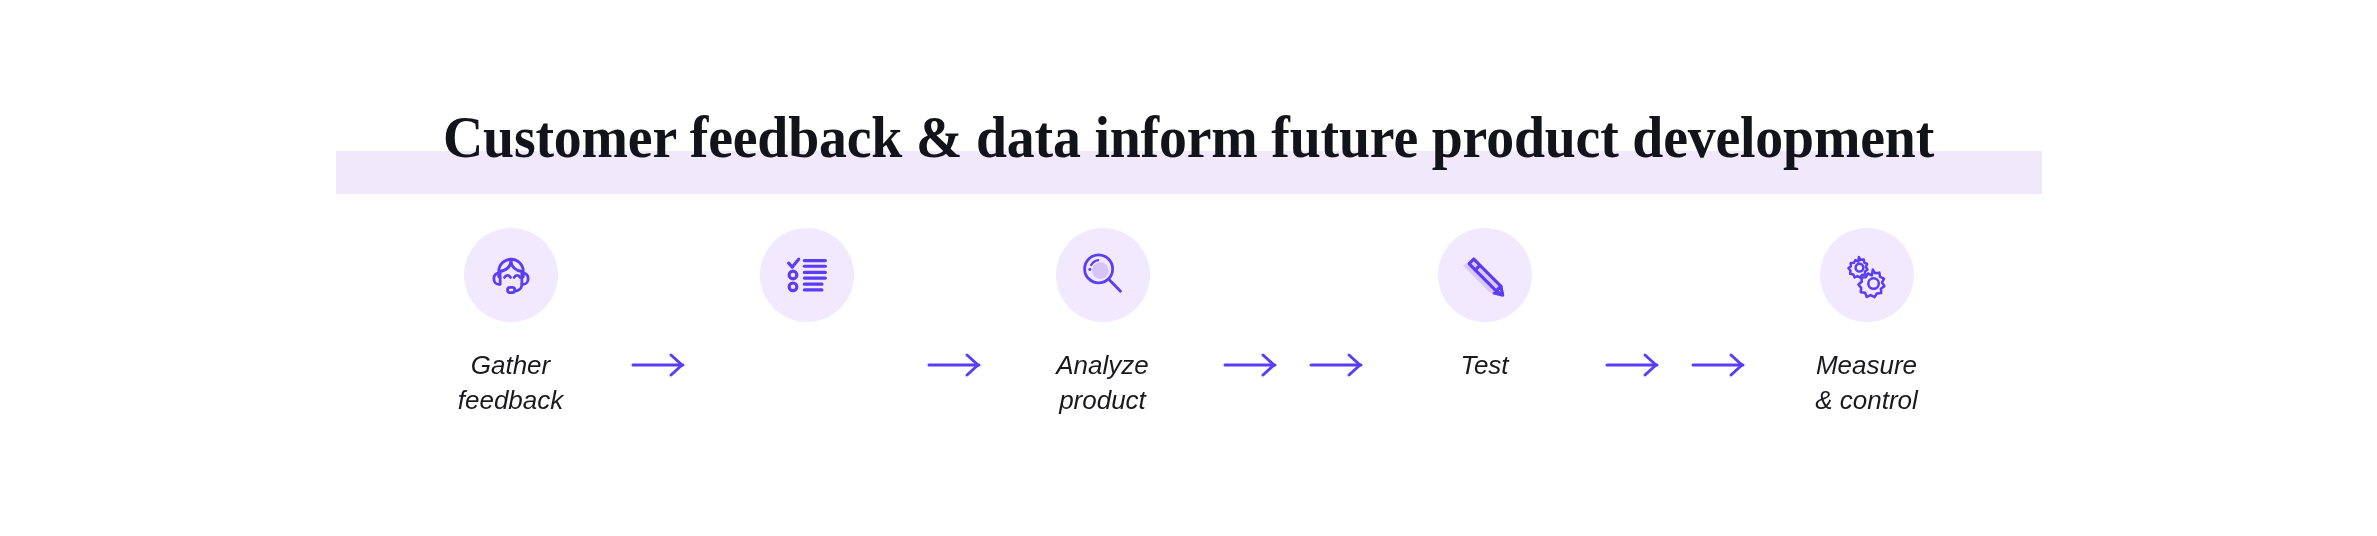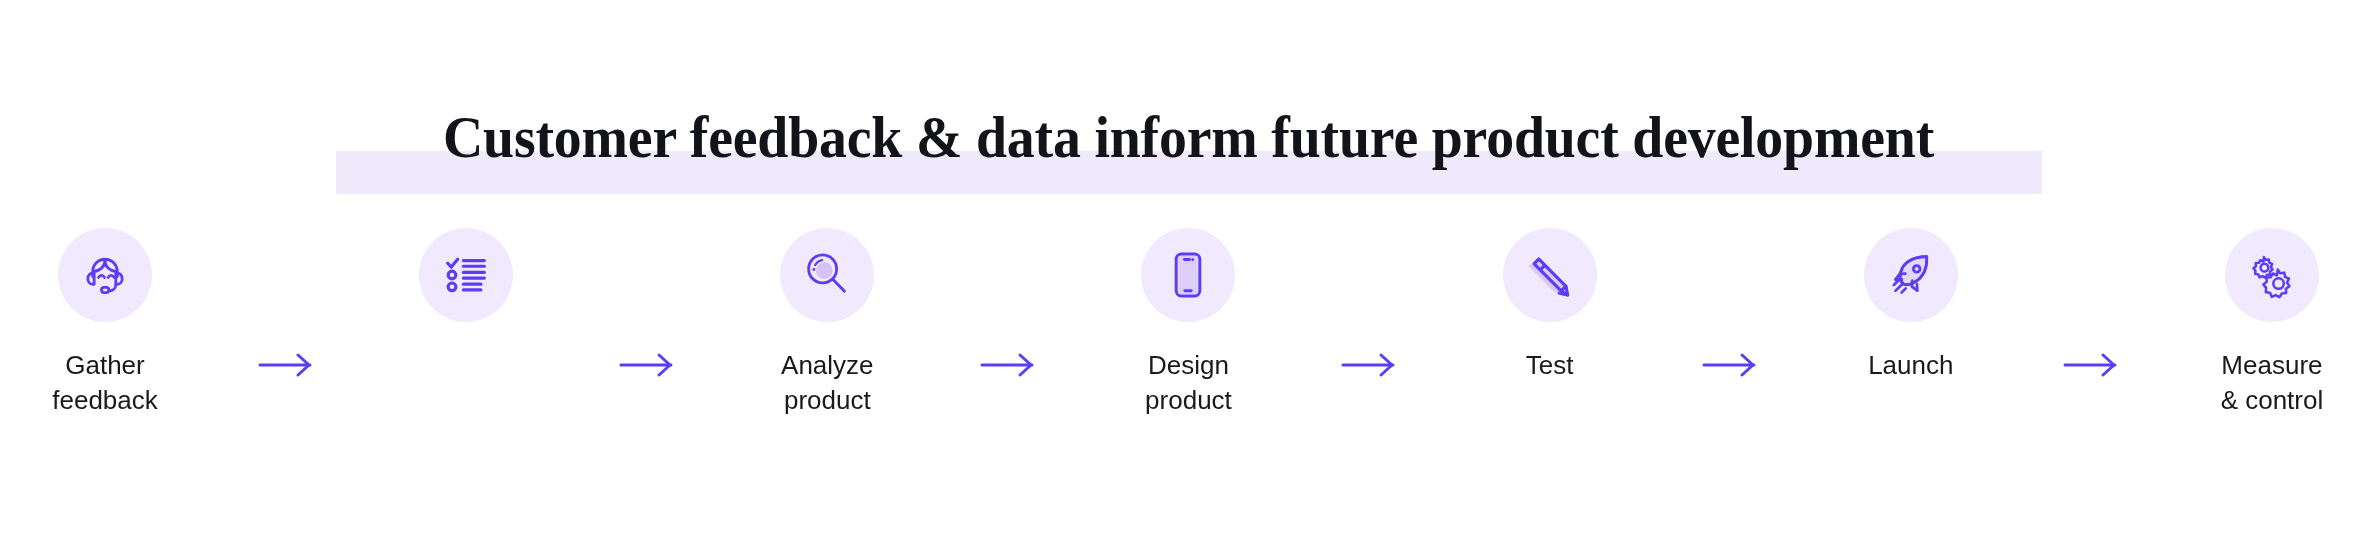--- a/index.html
+++ b/index.html
@@ -50,21 +50,22 @@
 
   
   .flow {
     position: absolute;
     left: 0;
     top: 228px;
     width: 2377px;
     display: flex;
     flex-direction: row;
     align-items: flex-start;
-    justify-content: space-between;
+    justify-content: center;
+    font-style: italic;
   }
   .step {
     width: 210px;
     display: flex;
     flex-direction: column;
     align-items: center;
     flex: 0 0 auto;
   }
   .icon-circle {
     width: 94px;
@@ -180,33 +181,20 @@
 product</div>
   </div>
 
   <div class="arrow">
     <svg viewBox="0 0 56 26" fill="none" stroke="#5b3df5" stroke-width="3" stroke-linecap="round" stroke-linejoin="round">
       <path d="M2 13h50"></path>
         <path d="M40 3l11 10-11 10"></path>
     </svg>
   </div>
 
-  <div class="step">
-    <div class="icon-circle">
-      <svg viewBox="0 0 64 64" fill="none" stroke="#5b3df5" stroke-width="3.4" stroke-linecap="round" stroke-linejoin="round">
-        <rect x="21" y="10" width="22" height="44" rx="4.5" fill="#dccdfa" stroke="none"></rect>
-        <rect x="18.5" y="8" width="27" height="48" rx="6"></rect>
-        <path d="M28 14.4h5.6"></path>
-        <path d="M37.4 14.4v.1" stroke-width="3.2"></path>
-        <path d="M28.4 50h7.2"></path>
-      </svg>
-    </div>
-    <div class="step-label">Design
-product</div>
-  </div>
 
   <div class="arrow">
     <svg viewBox="0 0 56 26" fill="none" stroke="#5b3df5" stroke-width="3" stroke-linecap="round" stroke-linejoin="round">
       <path d="M2 13h50"></path>
         <path d="M40 3l11 10-11 10"></path>
     </svg>
   </div>
 
   <div class="step">
     <div class="icon-circle">
@@ -222,35 +210,20 @@
     <div class="step-label">Test</div>
   </div>
 
   <div class="arrow">
     <svg viewBox="0 0 56 26" fill="none" stroke="#5b3df5" stroke-width="3" stroke-linecap="round" stroke-linejoin="round">
       <path d="M2 13h50"></path>
         <path d="M40 3l11 10-11 10"></path>
     </svg>
   </div>
 
-  <div class="step">
-    <div class="icon-circle">
-      <svg viewBox="0 0 64 64" fill="none" stroke="#5b3df5" stroke-width="3.1" stroke-linecap="round" stroke-linejoin="round">
-        <path d="M22.5 41.8C16 35.4 20.5 22 29.5 16.2c6-3.9 13.4-5.1 20.5-5.1.4 7.6-.9 15-4.9 21-5.8 8.8-18.9 13.8-22.6 9.7z" fill="#e3d7fb"></path>
-        <path d="M22.8 41.5C16.3 35 20.5 22 29.5 16.2c6-3.9 13.4-5.1 20.5-5.1.4 7.6-.9 15-4.9 21-5.8 8.8-18.6 13.4-22.3 9.4z"></path>
-        <circle cx="38.5" cy="25" r="3.8"></circle>
-        <path d="M25.5 30.5l-6.8.6-4.6 6.2 7.5-.4"></path>
-        <path d="M33.5 38.5l-.5 6.8 6.2 4.6-.4-7.5"></path>
-        <path d="M21.8 42.5l-7.6 7.6"></path>
-        <path d="M26 47.3l-4.8 4.8"></path>
-        <path d="M17.2 38.6l-4.8 4.8"></path>
-      </svg>
-    </div>
-    <div class="step-label">Launch</div>
-  </div>
 
   <div class="arrow">
     <svg viewBox="0 0 56 26" fill="none" stroke="#5b3df5" stroke-width="3" stroke-linecap="round" stroke-linejoin="round">
       <path d="M2 13h50"></path>
         <path d="M40 3l11 10-11 10"></path>
     </svg>
   </div>
 
   <div class="step">
     <div class="icon-circle">

